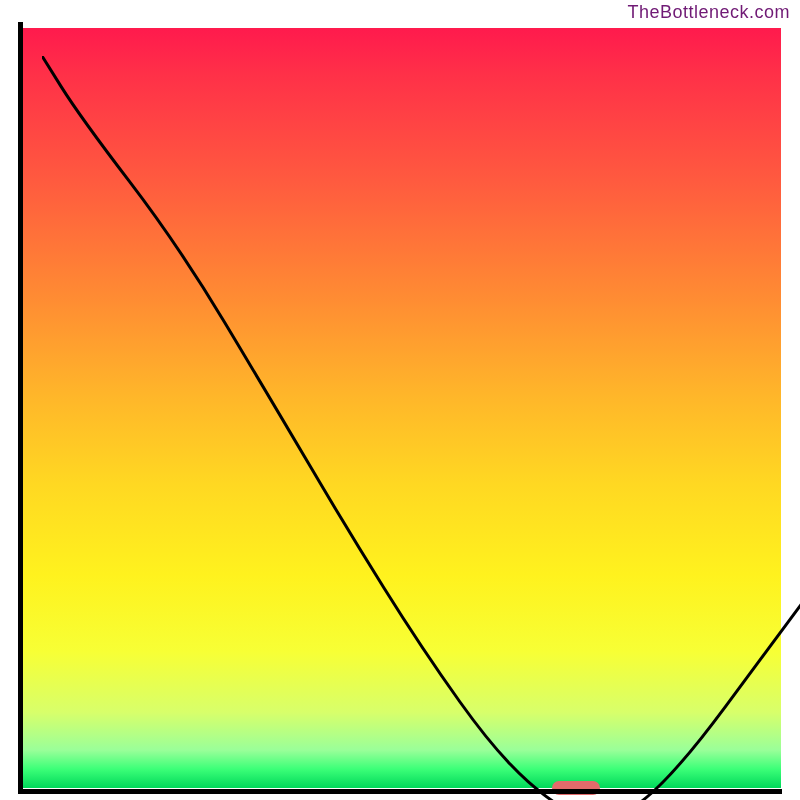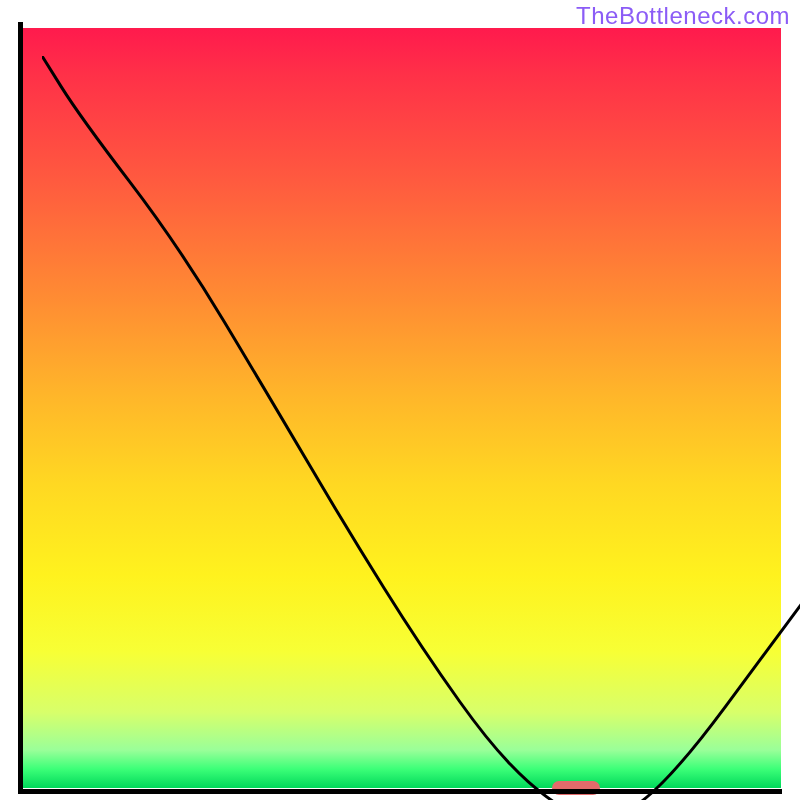--- a/index.html
+++ b/index.html
@@ -7,22 +7,22 @@
     width: 800px;
     height: 800px;
     background: #ffffff;
     position: relative;
     font-family: Arial, sans-serif;
   }
   .watermark {
     position: absolute;
     top: 2px;
     right: 10px;
-    color: #8b5cf6;
-    font-size: 24px;
+    color: #701a75;
+    font-size: 18px;
     font-weight: 500;
     letter-spacing: 0.5px;
     text-align: right;
   }
   .plot-area {
     position: absolute;
     left: 21px;
     top: 28px;
     width: 760px;
     height: 760px;

